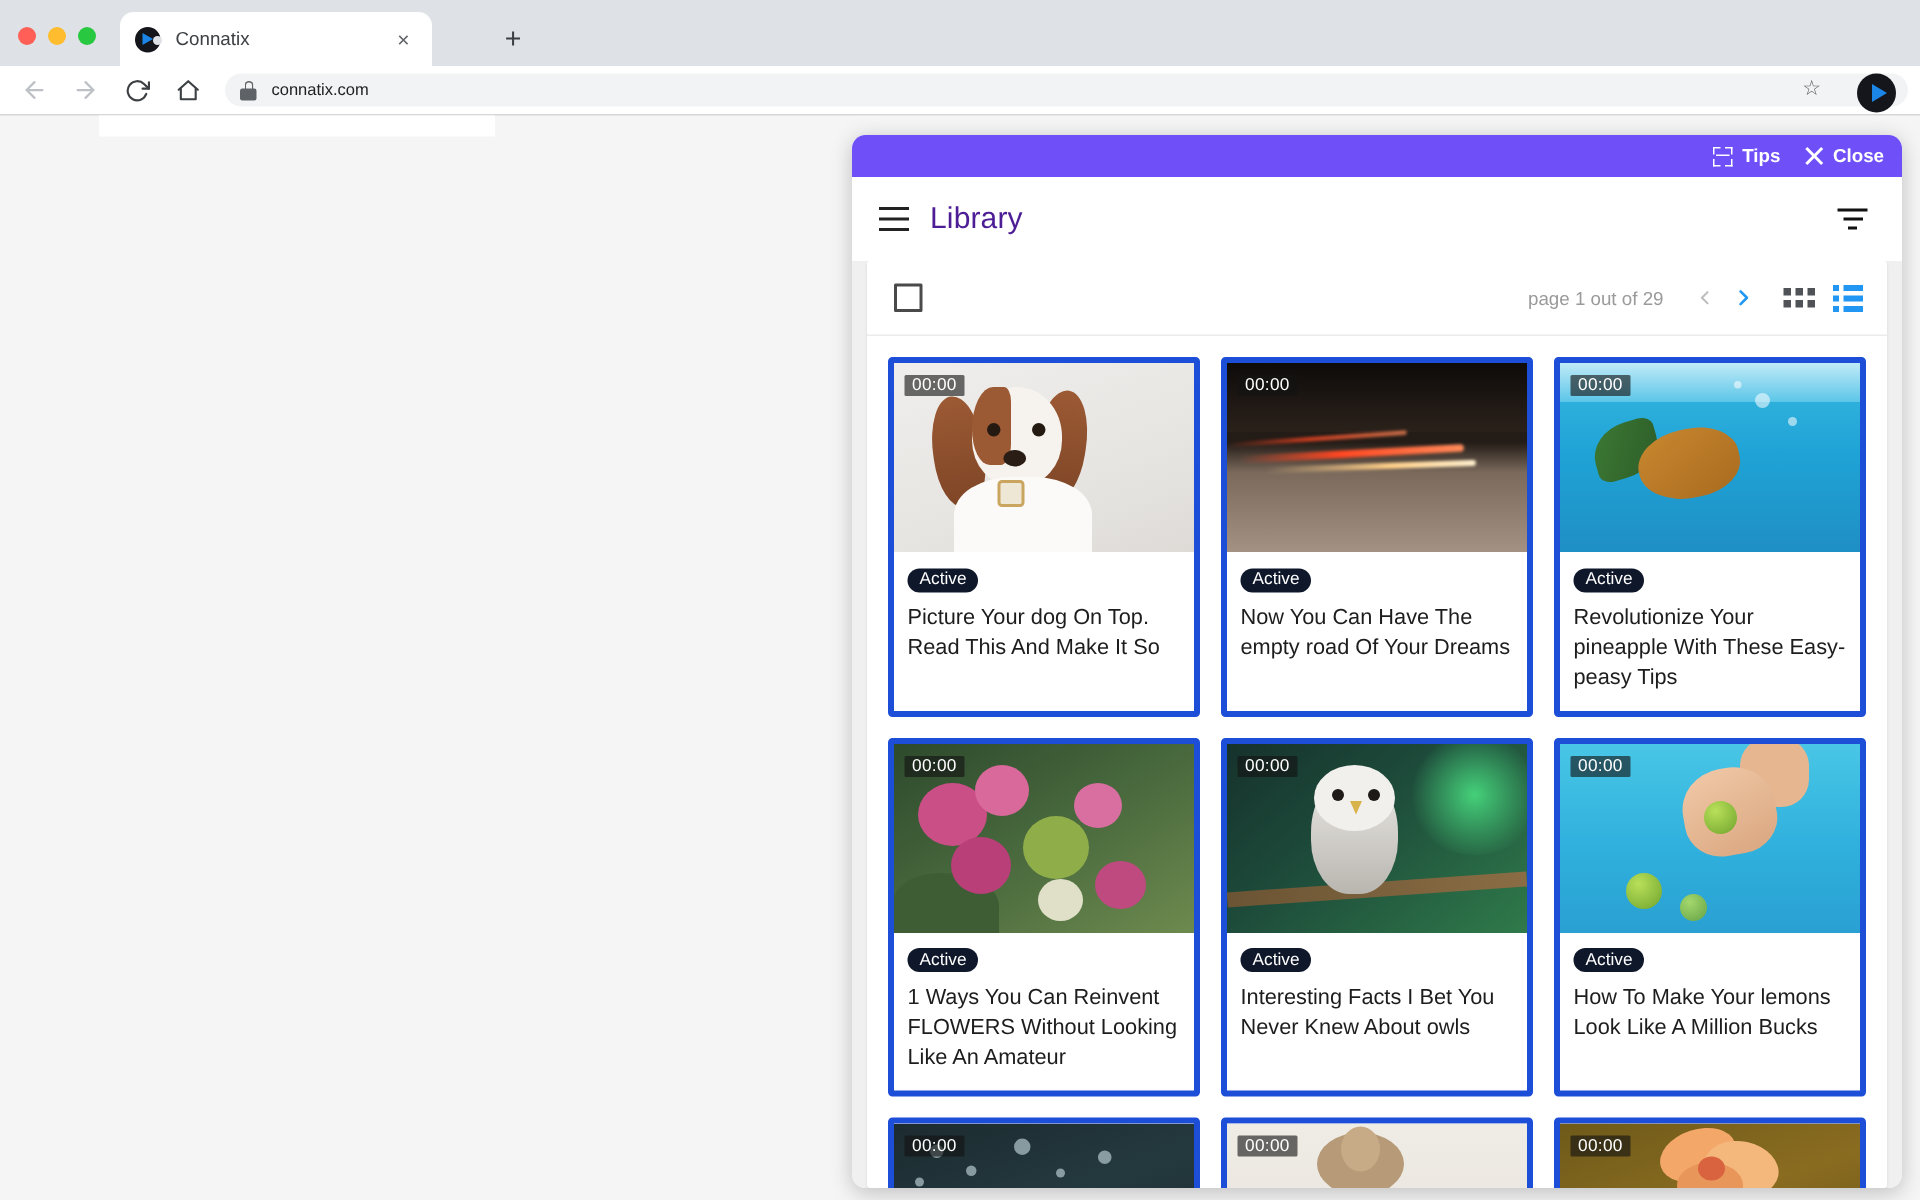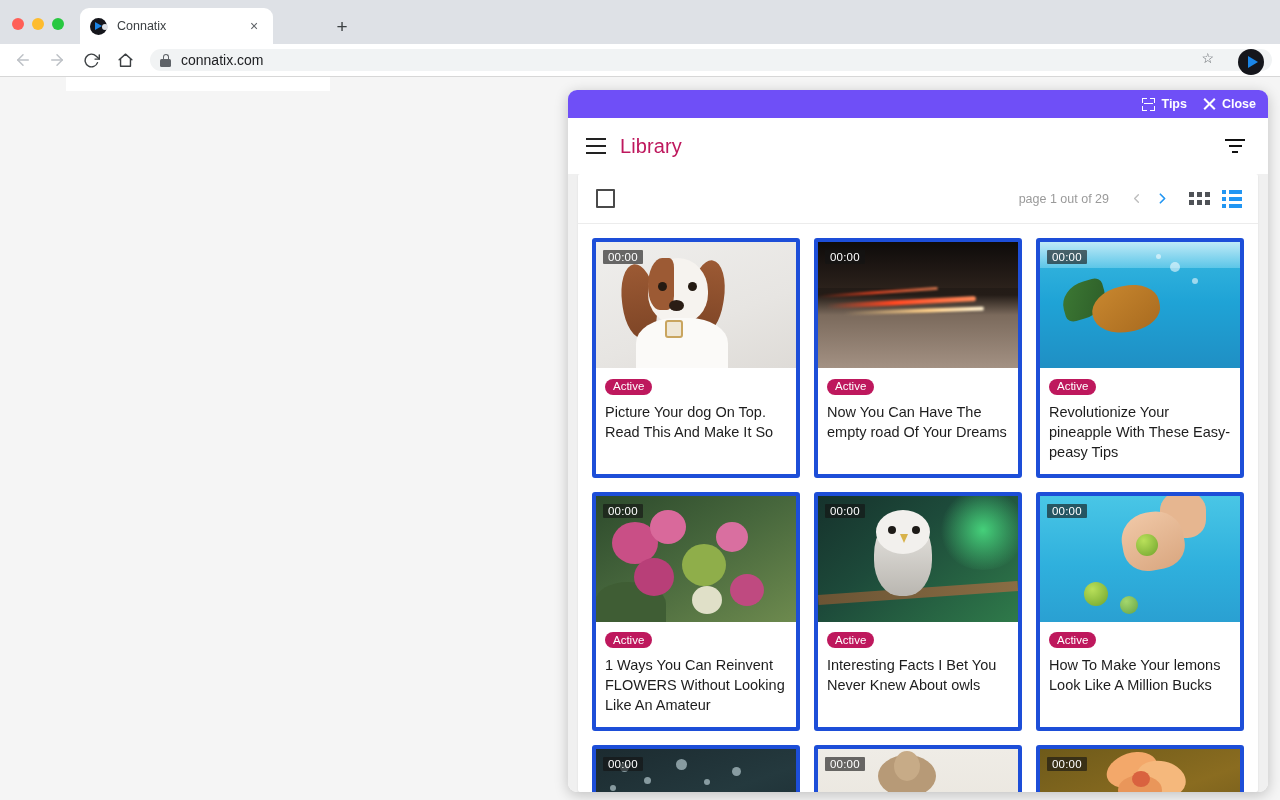--- a/index.html
+++ b/index.html
@@ -20,21 +20,21 @@
     position: absolute; top: 18px; left: 12px;
     display: flex; gap: 8px; align-items: center;
   }
   .tl { width: 12px; height: 12px; border-radius: 50%; }
   .tl.red { background: #ff5f57; }
   .tl.yellow { background: #febc2e; }
   .tl.green { background: #28c840; }
 
   .tab {
     position: absolute; top: 8px; left: 80px;
-    width: 193px; height: 36px;
+    width: 208px; height: 36px;
     background: #ffffff;
     border-radius: 9px 9px 0 0;
     display: flex; align-items: center;
     padding: 0 10px;
   }
   .tab-favicon {
     width: 17px; height: 17px; flex: 0 0 17px;
     margin-right: 10px;
     position: relative;
   }
@@ -106,21 +106,21 @@
     width: 11px; height: 8px;
     background: #5f6368; border-radius: 1.5px;
   }
   .lock-shackle {
     position: absolute; top: 0; left: 2.5px;
     width: 6px; height: 6px;
     border: 1.6px solid #5f6368;
     border-bottom: none;
     border-radius: 3px 3px 0 0;
   }
-  .omnibox-url { font-size: 14px; color: #202124; }
+  .omnibox-url { font-size: 11px; color: #202124; }
   .star-btn {
     position: absolute; right: 66px; top: 50px;
     font-size: 14px; color: #5f6368;
   }
   .profile-avatar {
     position: absolute; right: 16px; top: 49px;
     width: 26px; height: 26px; border-radius: 50%;
     background: #15161c;
     display: flex; align-items: center; justify-content: center;
   }
@@ -199,21 +199,21 @@
     background: #ffffff;
   }
   .hamburger {
     width: 52px; height: 56px;
     display: flex; flex-direction: column; justify-content: center;
     align-items: center; gap: 5px;
     padding-left: 4px;
   }
   .hamburger i { display: block; width: 20px; height: 2px; background: #222; }
   .panel-title {
-    font-size: 20px; color: #be185d; flex: 1;
+    font-size: 20px; color: #4c1d95; flex: 1;
     letter-spacing: 0.1px;
   }
   .filter-icon {
     width: 22px; height: 22px;
     display: flex; flex-direction: column; align-items: center;
     justify-content: center; gap: 3.5px;
   }
   .filter-icon i { display: block; height: 2.4px; background: #111; }
   .filter-icon i:nth-child(1) { width: 20px; }
   .filter-icon i:nth-child(2) { width: 13px; }
@@ -293,21 +293,21 @@
     color: #ffffff;
     font-size: 11.5px;
     padding: 1px 5px;
     border-radius: 1px;
     z-index: 2;
     letter-spacing: 0.2px;
   }
   .card-body { padding: 8px 9px 12px 9px; }
   .status-pill {
     display: inline-block;
-    background: #be185d;
+    background: #0f172a;
     color: #ffffff;
     font-size: 11.5px;
     padding: 1.5px 8px 2.5px 8px;
     border-radius: 10px;
     margin-bottom: 7px;
   }
   .card-title {
     font-size: 14.5px;
     line-height: 20px;
     color: #1d1d1d;

